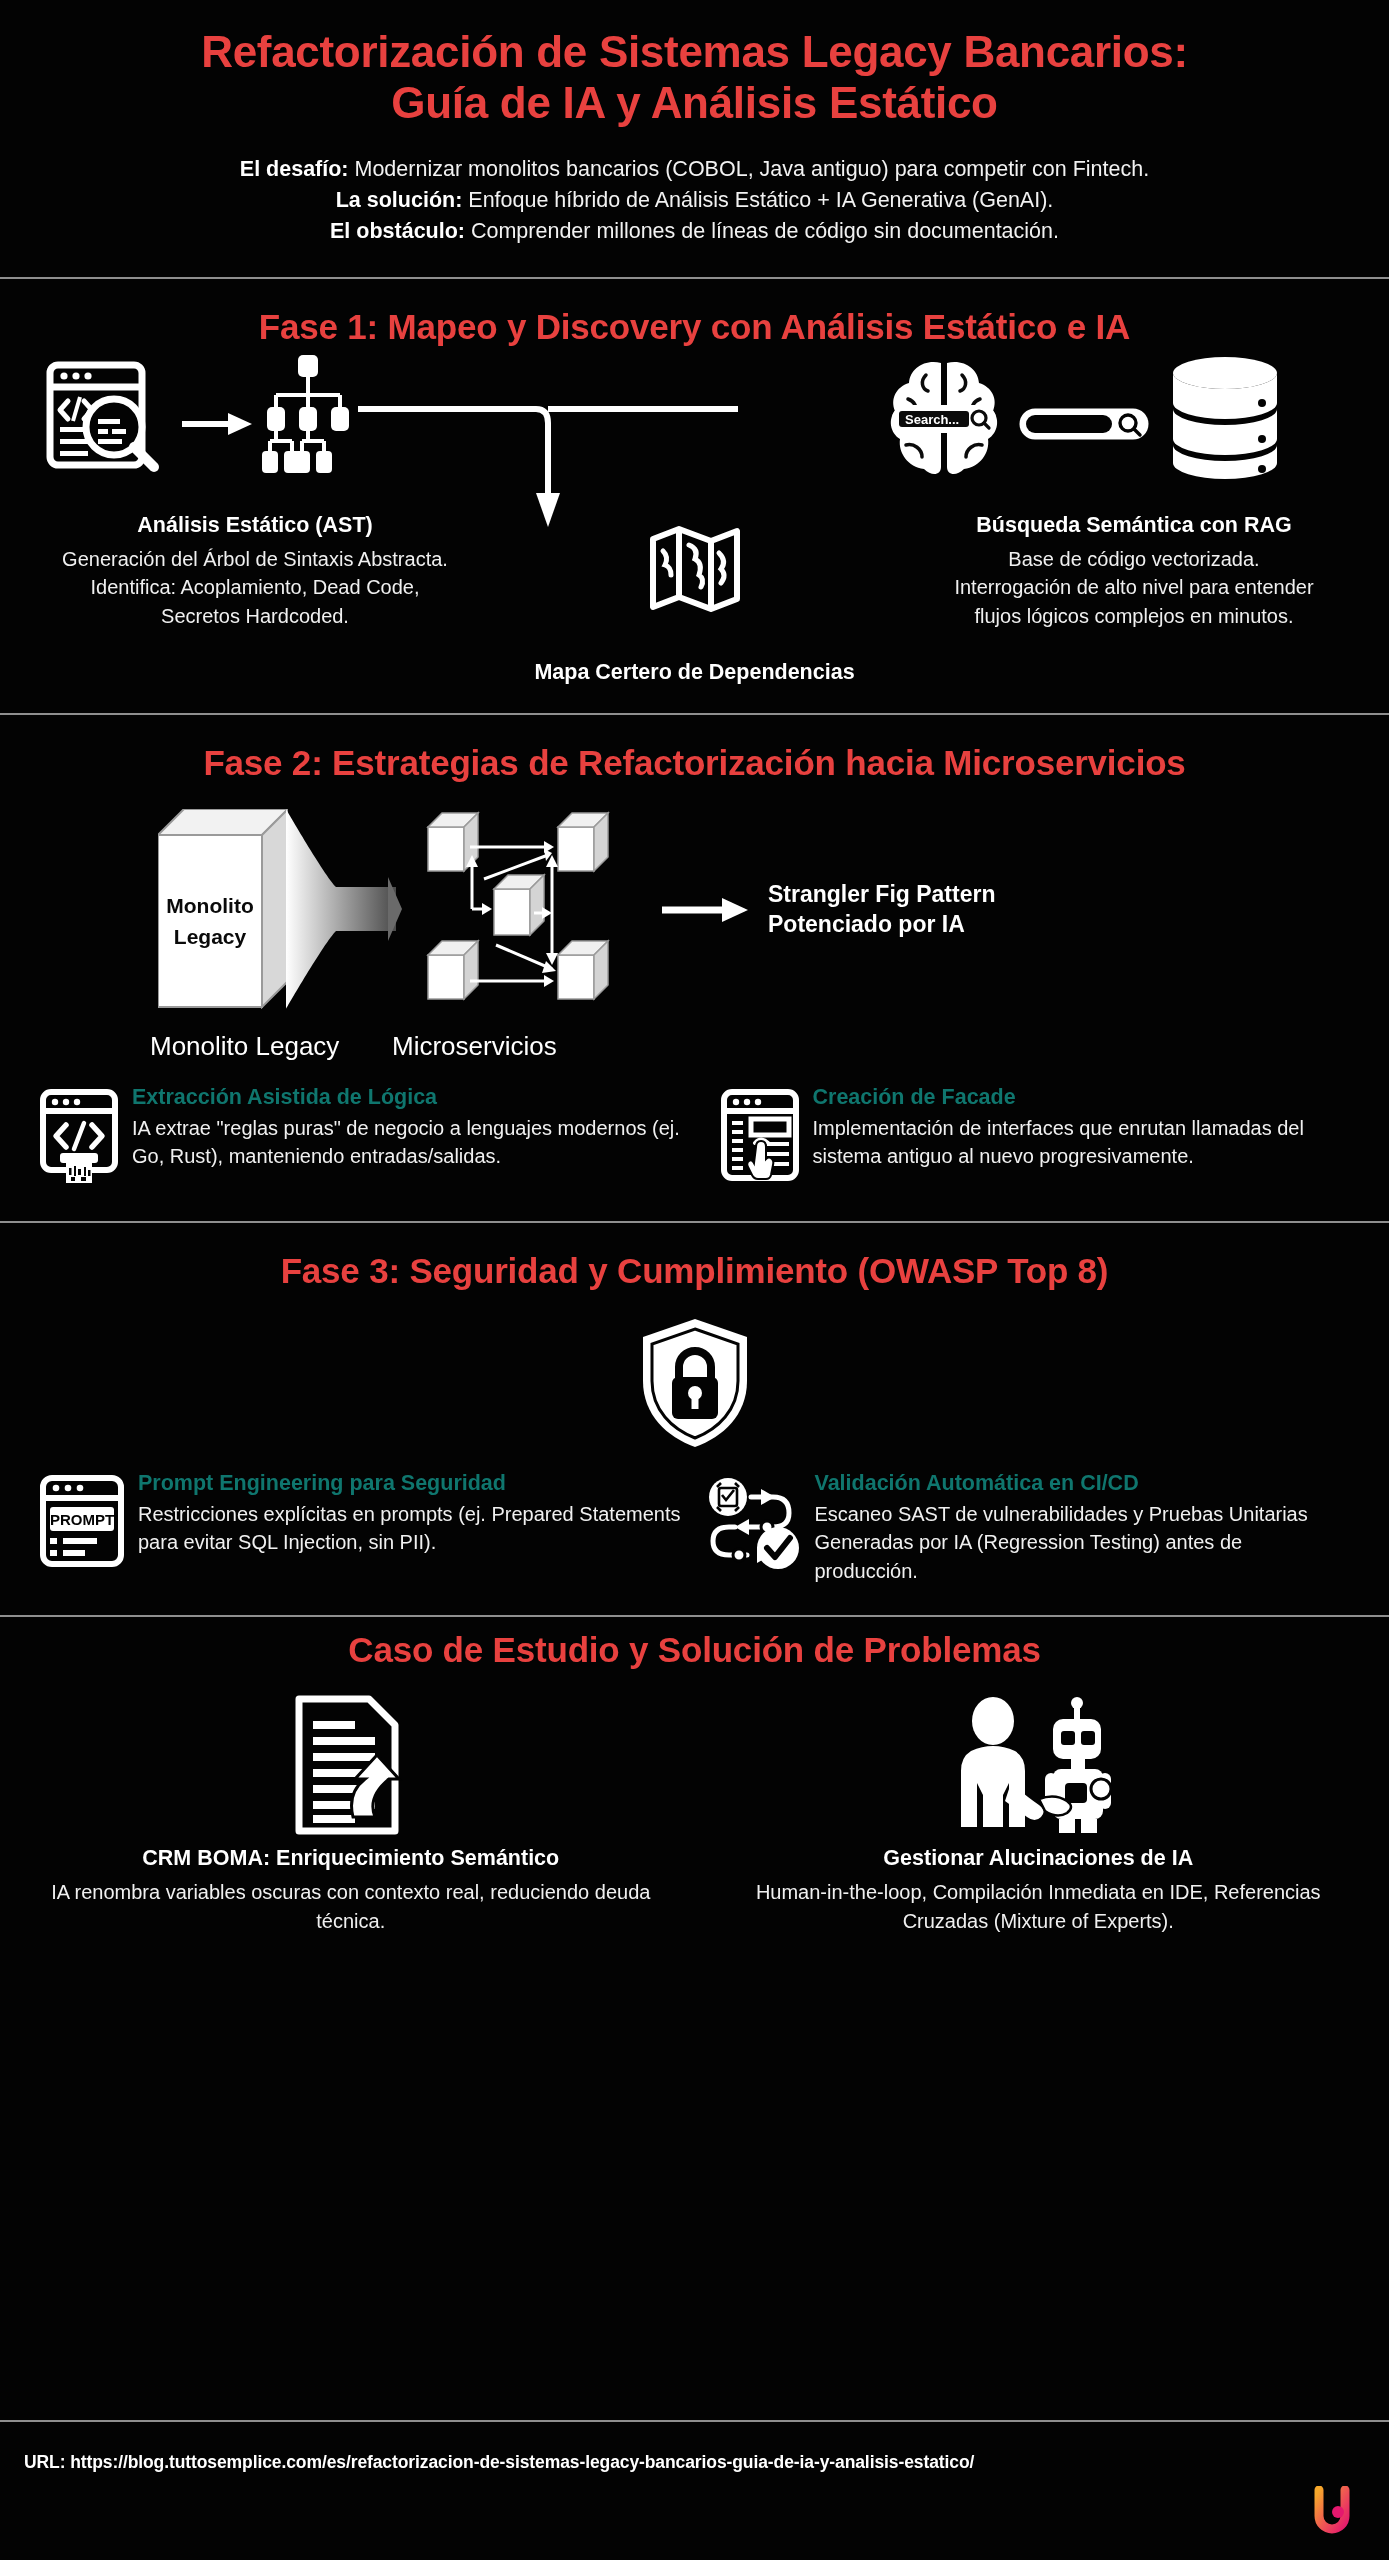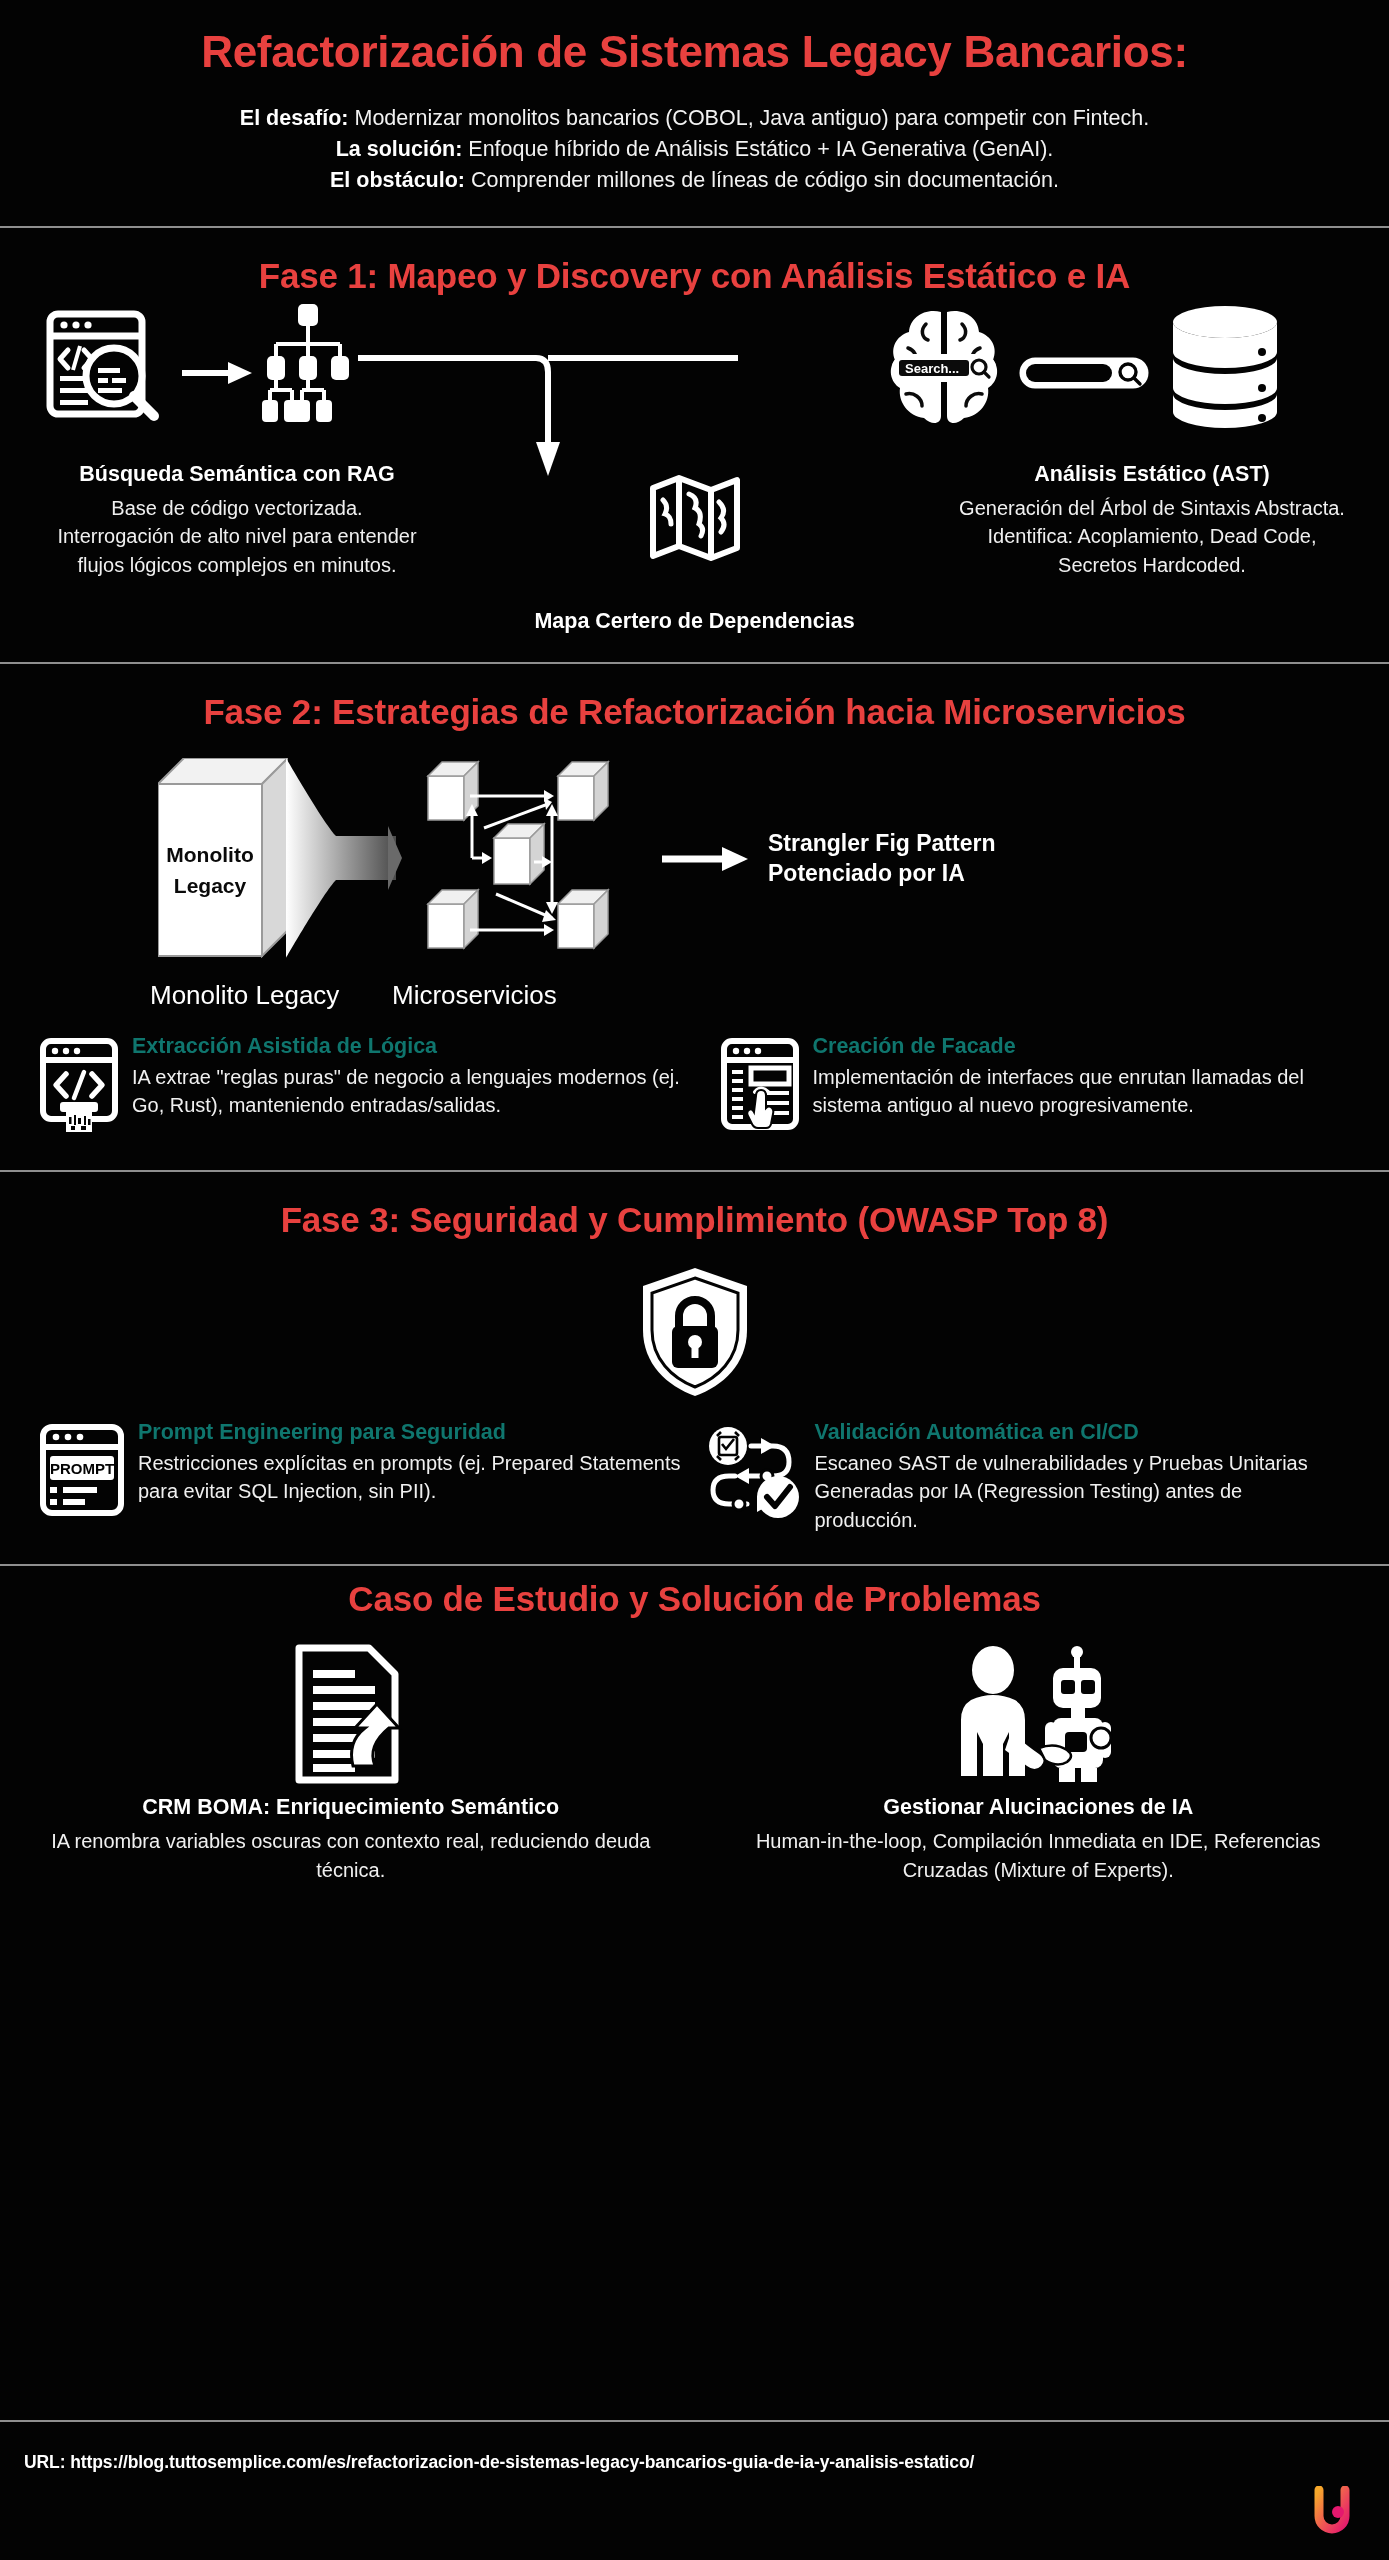--- a/index.html
+++ b/index.html
@@ -178,20 +178,21 @@
   svg { display: block; }
 </style>
 </head>
 <body>
 
 <div class="page">
 
   <div class="section" style="padding-top:26px;">
     <div class="h-title">
       <div>Refactorización de Sistemas Legacy Bancarios:</div>
+      <div>Guía de IA y Análisis Estático</div>
     </div>
 
     <div style="margin-top:26px; padding:0 20px;">
       <div class="sub-line">
         <b>El desafío:</b><span> Modernizar monolitos bancarios (COBOL, Java antiguo) para competir con Fintech.</span>
       </div>
       <div class="sub-line">
         <b>La solución:</b><span> Enfoque híbrido de Análisis Estático + IA Generativa (GenAI).</span>
       </div>
       <div class="sub-line">
@@ -312,34 +313,34 @@
             <path d="M3 90 v18 a52 16 0 0 0 104 0 v-18 a52 16 0 0 1 -104 0 z"></path>
           </g>
           <circle cx="92" cy="48" r="4" fill="#030303"></circle>
           <circle cx="92" cy="84" r="4" fill="#030303"></circle>
           <circle cx="92" cy="114" r="4" fill="#030303"></circle>
         </svg>
       </span>
     </div>
 
     <div class="p1-captions" style="margin-top:16px;">
+      <div class="cap-col left">
+        <div class="cap-title">Análisis Estático (AST)</div>
+        <div class="cap-body">
+          <div>Generación del Árbol de Sintaxis Abstracta.</div>
+          <div>Identifica: Acoplamiento, Dead Code,</div>
+          <div>Secretos Hardcoded.</div>
+        </div>
+      </div>
       <div class="cap-col right">
         <div class="cap-title">Búsqueda Semántica con RAG</div>
         <div class="cap-body">
           <div>Base de código vectorizada.</div>
           <div>Interrogación de alto nivel para entender</div>
           <div>flujos lógicos complejos en minutos.</div>
-        </div>
-      </div>
-      <div class="cap-col left">
-        <div class="cap-title">Análisis Estático (AST)</div>
-        <div class="cap-body">
-          <div>Generación del Árbol de Sintaxis Abstracta.</div>
-          <div>Identifica: Acoplamiento, Dead Code,</div>
-          <div>Secretos Hardcoded.</div>
         </div>
       </div>
     </div>
 
     <div style="position:absolute; left:50%; transform:translateX(-50%); top:244px;">
       <span>
         <svg width="92" height="92" viewBox="0 0 92 92">
           <path d="M4 16 L30 6 L62 18 L88 8 V76 L62 86 L30 74 L4 84 Z" fill="none" stroke="#fff" stroke-width="6" stroke-linejoin="round"></path>
           <line x1="30" y1="6" x2="30" y2="74" stroke="#fff" stroke-width="6"></line>
           <line x1="62" y1="18" x2="62" y2="86" stroke="#fff" stroke-width="6"></line>

